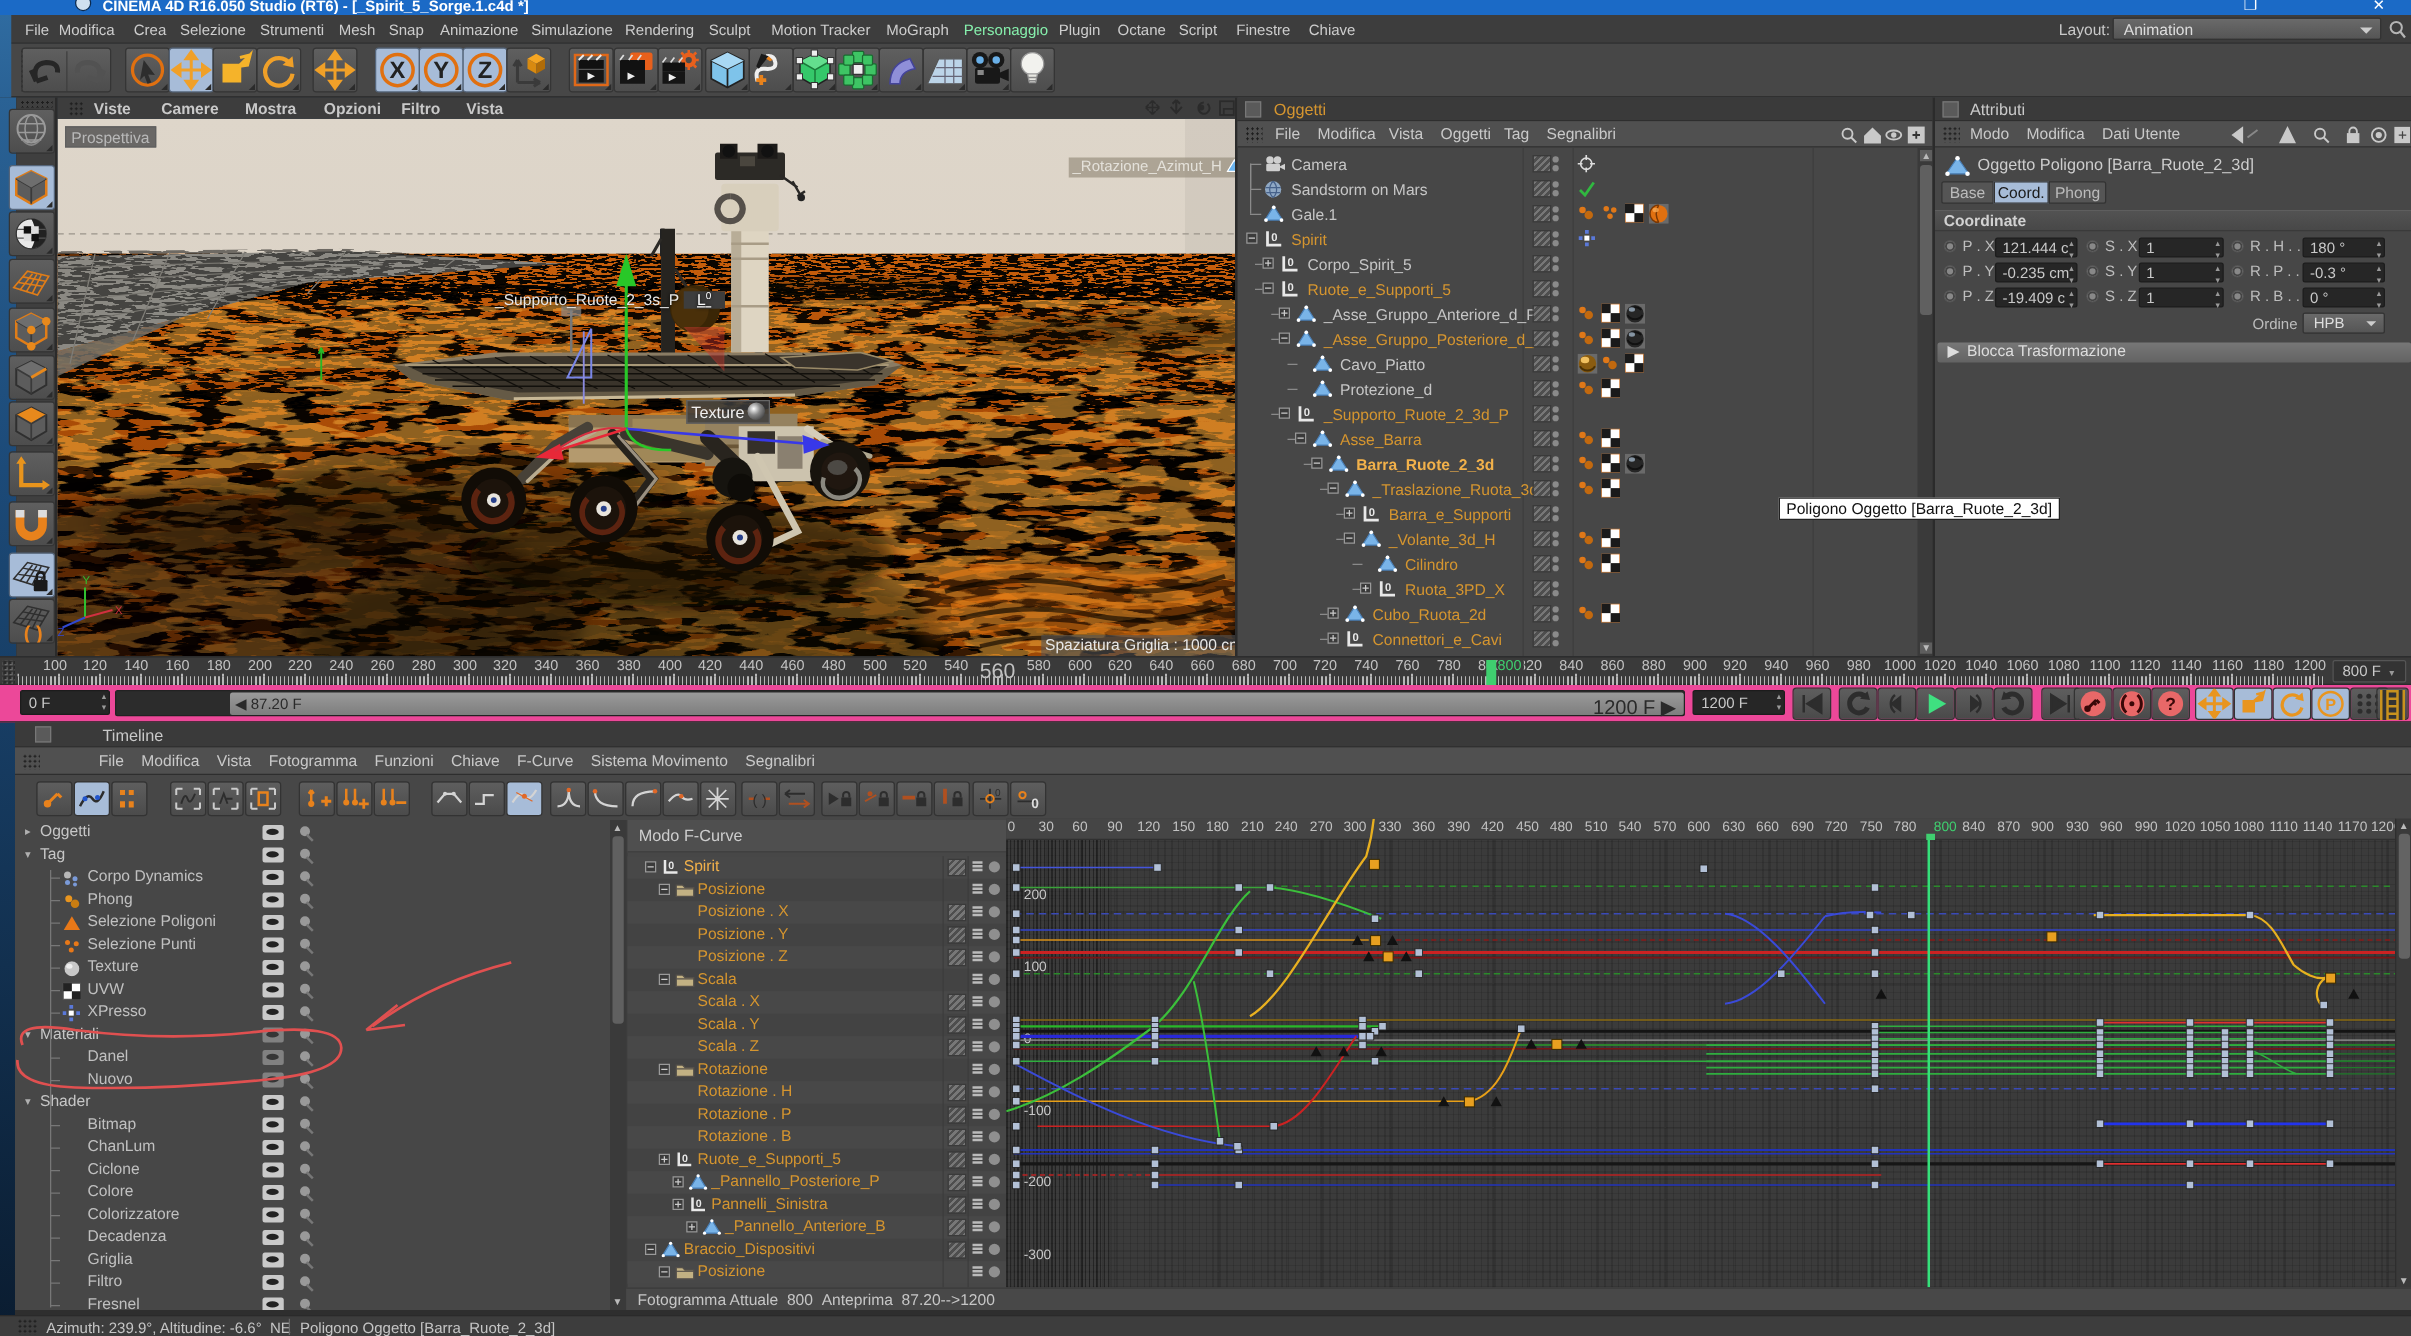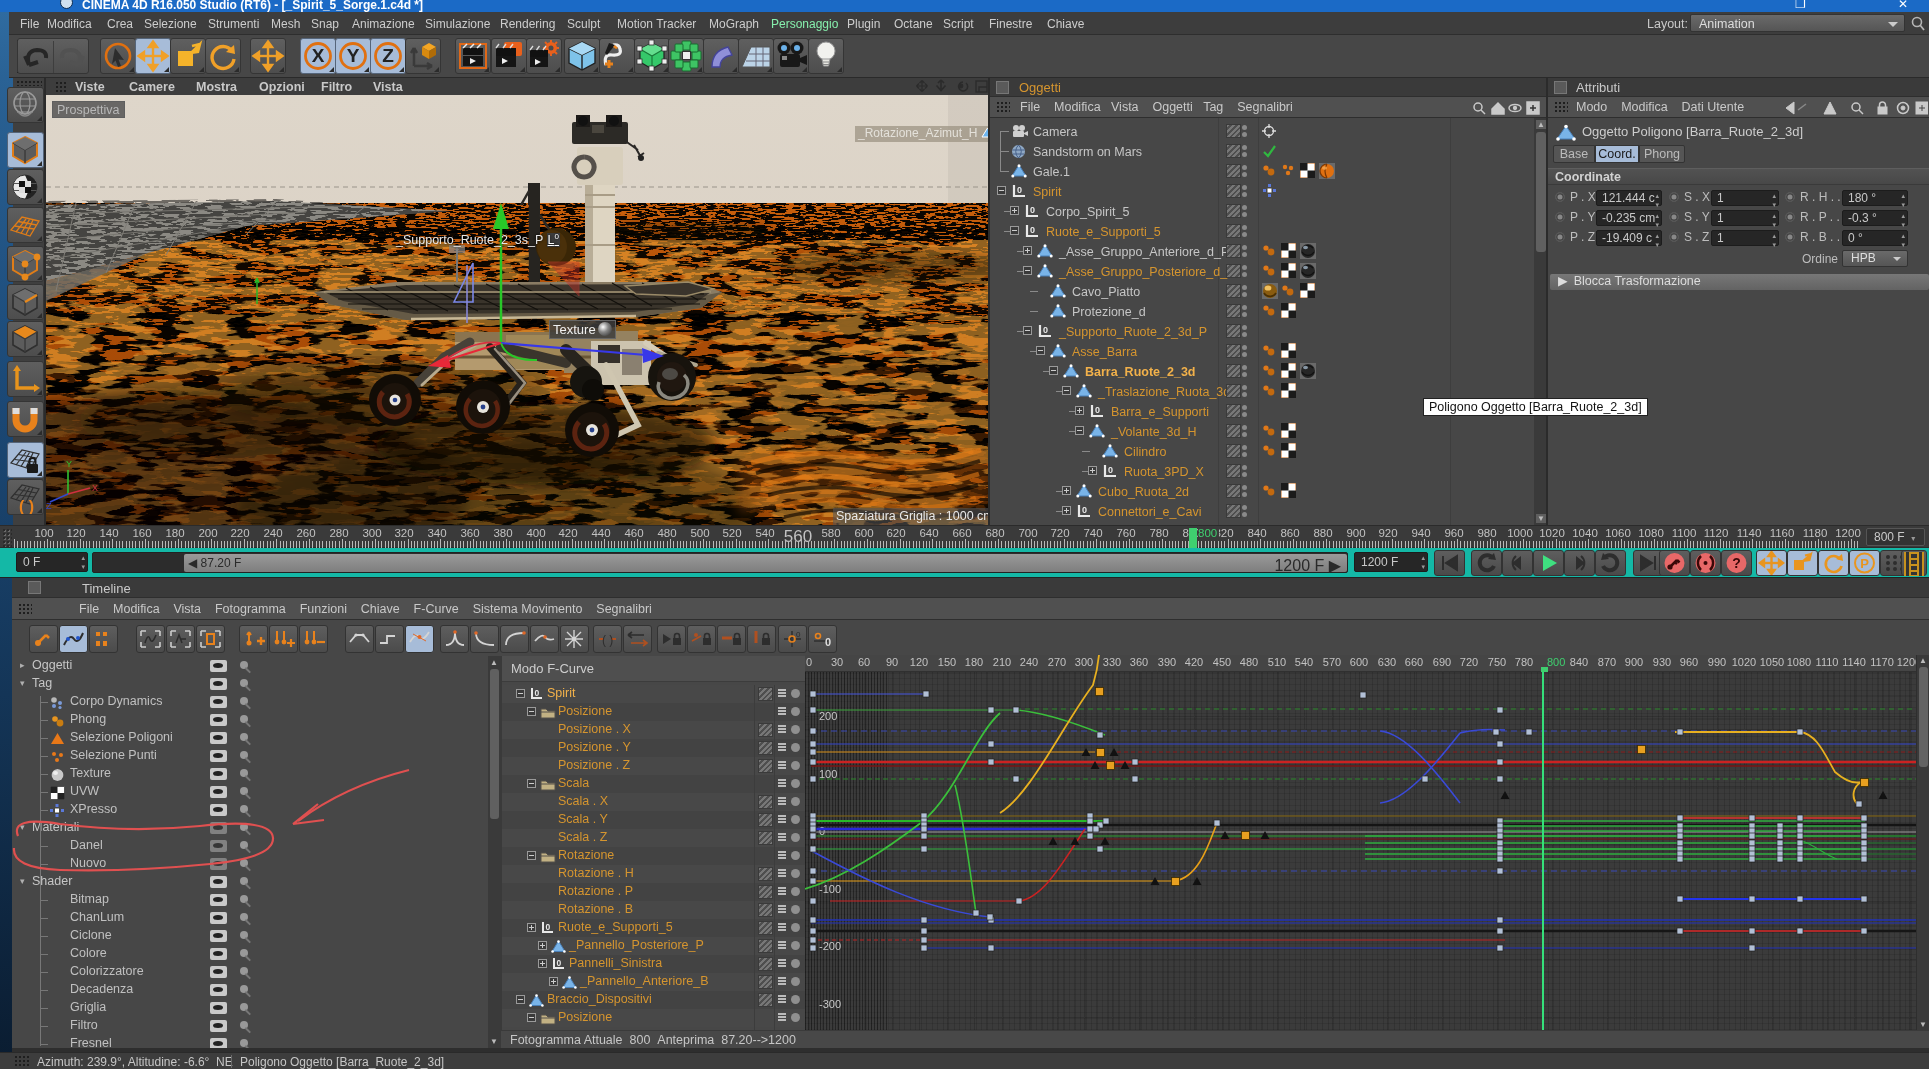--- a/index.html
+++ b/index.html
@@ -509,21 +509,21 @@
 <line x1="22" y1="399" x2="4" y2="407" stroke="#3048d0" stroke-width="1.6"></line>
 <text x="20" y="372" fill="#30c030">Y</text>
       <text x="46" y="396" fill="#d03040">X</text>
       <text x="0" y="414" fill="#3048d0">Z</text>
 </g>
 </svg>
 <div class="abs" style="left:52px;top:101px;background:#4a4a4ac9;border:1px solid #5f5f5f;color:#b8b8b8;font-size:12.5px;padding:0 4px;height:17px;line-height:16px;">Prospettiva</div>
 <div class="abs" style="left:855px;top:126px;background:#9a9181b8;color:#e4e1da;font-size:12px;padding:0 3px;height:16px;line-height:15px;">_Rotazione_Azimut_H <svg width="13" height="11" style="vertical-align:-1px;">
       <path d="M6.5 1 L12 10 L1 10Z" fill="#6cb4ee" stroke="#fff" stroke-width="1"></path>
     </svg></div>
-<div class="abs txt" style="left:396px;top:232px;color:#e8e8e8;font-size:12.5px;text-shadow:0 0 3px #000;">_Supporto_Ruote_2_3s_P <span style="background:#3d3d3d;color:#fff;padding:0 1px;text-decoration:underline;">L<sup style="font-size:8px;">0</sup></span></div>
+<div class="abs txt" style="left:396px;top:232px;color:#e8e8e8;font-size:12.5px;text-shadow:0 0 3px #000;">_Supporto_Ruote_2_3s_P <span style="background:#3d3d3d;color:#fff;padding:0 11px;text-decoration:underline;">L<sup style="font-size:8px;">0</sup></span></div>
 <div class="abs txt" style="left:549px;top:320px;background:#3c3c3cd8;border:1px solid #666;color:#f0f0f0;font-size:13px;padding:0 3px;height:19px;line-height:18px;">Texture<span style="display:inline-block;width:14px;height:14px;border-radius:50%;background:radial-gradient(circle at 5px 5px,#fff,#888 40%,#222);vertical-align:-2px;margin-left:2px;"></span></div>
 <div class="abs txt" style="left:833px;top:508px;background:#55555599;color:#e8e8e8;font-size:12.5px;padding:0 3px;height:17px;line-height:16px;">Spaziatura Griglia : 1000 cm</div>
 <div class="abs" style="left:988px;top:78px;width:558px;height:447px;background:#474747;border-left:2px solid #2b2b2b;">
 <div class="abs" style="left:0;top:0;width:558px;height:19px;background:#3a3a3a;border-bottom:1px solid #2e2e2e;">
 <div class="abs" style="left:6px;top:3px;width:13px;height:13px;background:#5a5a5a;border:1px solid #777;"></div>
 <div class="abs txt or" style="left:29px;top:2px;font-size:13px;">Oggetti</div>
     </div>
 <div class="abs" style="left:0;top:19px;width:558px;height:21px;background:#505050;border-bottom:1px solid #2e2e2e;">
 <div class="abs grip" style="left:6px;top:4px;width:14px;height:13px;"></div>
 <div class="abs txt" style="left:30px;top:3px;font-size:12.5px;color:#c9c9c9;">File&nbsp;&nbsp;&nbsp;&nbsp;Modifica&nbsp;&nbsp;&nbsp;Vista&nbsp;&nbsp;&nbsp;&nbsp;Oggetti&nbsp;&nbsp;&nbsp;Tag&nbsp;&nbsp;&nbsp;&nbsp;Segnalibri</div>
@@ -1154,21 +1154,21 @@
     <div class="abs" style="left:1733px;top:1px;width:32px;text-align:center;font-size:11.5px;color:#c2c2c2;">1140</div>
     <div class="abs" style="left:1766px;top:1px;width:32px;text-align:center;font-size:11.5px;color:#c2c2c2;">1160</div>
     <div class="abs" style="left:1799px;top:1px;width:32px;text-align:center;font-size:11.5px;color:#c2c2c2;">1180</div>
     <div class="abs" style="left:1832px;top:1px;width:32px;text-align:center;font-size:11.5px;color:#c2c2c2;">1200</div>
 <div class="abs" style="left:14px;top:15px;width:1845px;height:8px;background:repeating-linear-gradient(90deg,#b8b8b8 0 1px,transparent 1px 3.28px);"></div>
 <div class="abs" style="left:14px;top:13px;width:1845px;height:2px;background:repeating-linear-gradient(90deg,#b8b8b8 0 1px,transparent 1px 32.8px);"></div>
 <div class="abs" style="left:1189px;top:2px;width:8px;height:20px;background:#3fcf6f;"></div>
 <div class="abs txt" style="left:1198px;top:1px;font-size:11.5px;color:#3fcf6f;background:#3a3a3a;padding-right:2px;">800</div>
 <div class="abs field" style="left:1866px;top:2px;width:59px;height:18px;line-height:17px;padding-left:7px;background:#333;border:1px solid #555;">800 F&nbsp;&nbsp;<span style="font-size:8px;color:#999;">▾</span></div>
 </div>
-<div class="abs" style="left:0;top:548px;width:1929px;height:30px;background:#14b8a6;border-bottom:1px solid #222;">
+<div class="abs" style="left:0;top:548px;width:1929px;height:30px;background:#ec4899;border-bottom:1px solid #222;">
 <div class="abs field spin" style="left:16px;top:4px;width:72px;height:20px;line-height:19px;padding-left:6px;">0 F</div>
 <div class="abs" style="left:92px;top:4px;width:1256px;height:21px;background:#2c2c2c;border:1px solid #222;border-radius:2px;">
 <div class="abs" style="left:91px;top:1px;width:1163px;height:18px;background:linear-gradient(#9a9a9a,#7e7e7e);border-radius:2px;">
 <div class="abs txt" style="left:4px;top:2px;font-size:12px;color:#2a2a2a;">◀ 87.20 F</div>
 <div class="abs txt" style="right:6px;top:2px;font-size:16px;color:#2a2a2a;">1200 F ▶</div>
 </div>
     </div>
 <div class="abs field spin" style="left:1354px;top:4px;width:74px;height:20px;line-height:19px;padding-left:6px;">1200 F</div>
 <div class="abs" style="left:1434px;top:2px;width:31px;height:26px;background:linear-gradient(#5e5e5e,#4a4a4a);border:1px solid #333;border-radius:3px;"><svg width="29" height="24">
         <path d="M8 5 v14 M22 5 L11 12 L22 19z" fill="#2d2d2d" stroke="#2d2d2d" stroke-width="2"></path>

